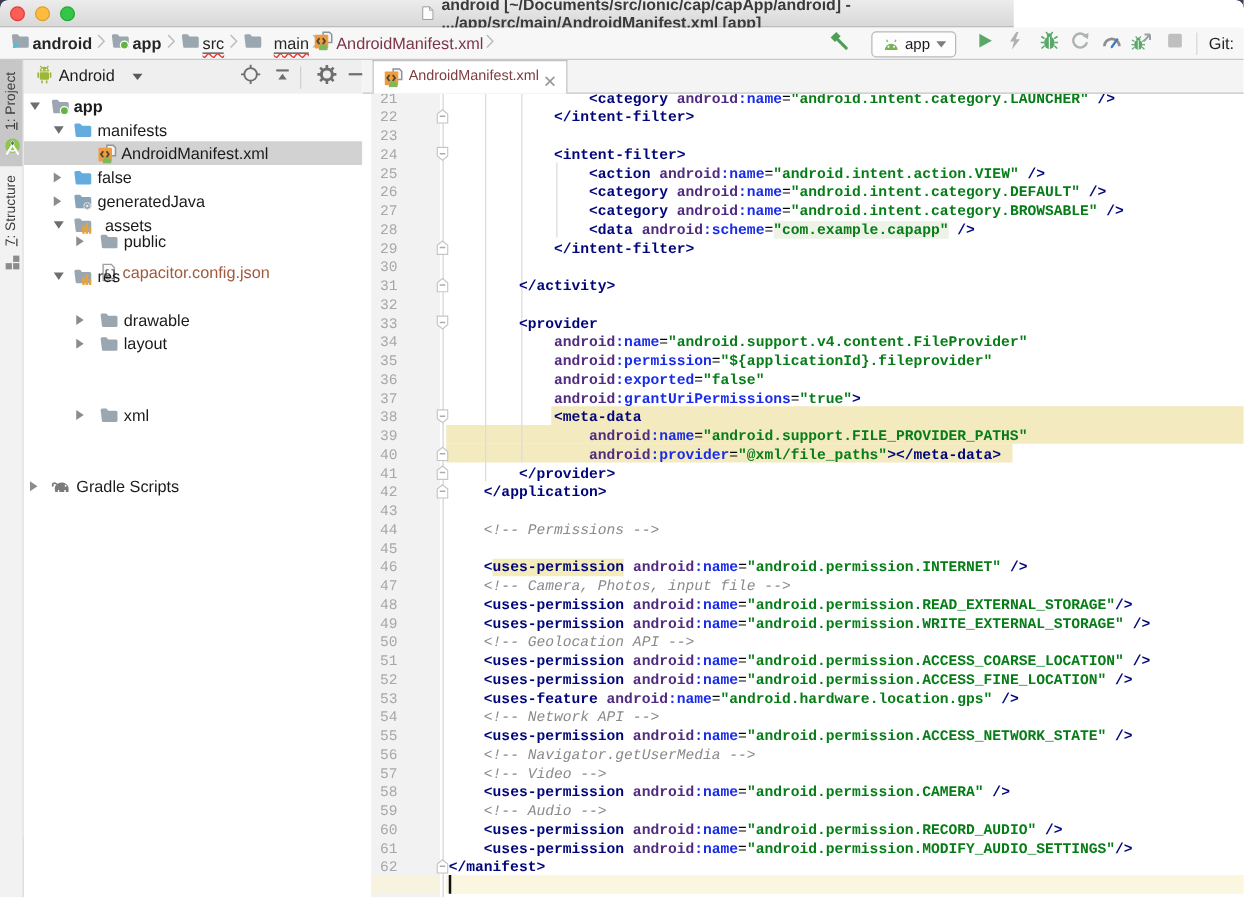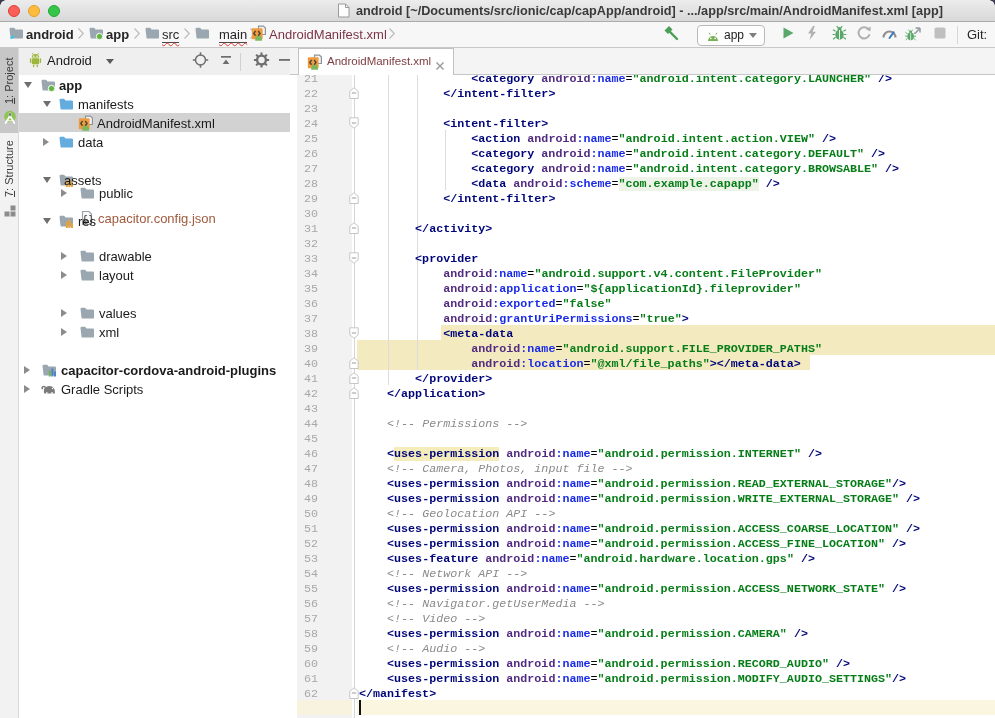--- a/index.html
+++ b/index.html
@@ -1,20 +1,20 @@
 <!DOCTYPE html>
 <html><head><meta charset="utf-8">
 <style>
 * { margin:0; padding:0; box-sizing:border-box; }
 html,body { width:995px; height:718px; overflow:hidden; }
 body { font-family:"Liberation Sans",sans-serif; position:relative; background:#fff; }
 .abs { position:absolute; }
 
 
-#titlebar { position:absolute; left:0; top:0; width:995px; height:22px;
+#titlebar { position:absolute; left:0; top:0; width:811px; height:22px;
   background:linear-gradient(#ECECEC,#D8D8D8); border-bottom:1px solid #ABABAB;padding-left:18px; }
 .corner { position:absolute; top:0; width:6px; height:6px; z-index:10; }
 #cornL { left:0; background:radial-gradient(circle at 6px 6px, transparent 0 5.5px, #3E3A52 6px); }
 #cornR { right:0; background:radial-gradient(circle at 0 6px, transparent 0 5.5px, #3E3A52 6px); }
 .light { position:absolute; top:5px; width:12px; height:12px; border-radius:50%; }
 #title { position:absolute; left:337px; top:0; height:21px; display:flex; align-items:center;
   font-size:12.7px; font-weight:bold; color:#3A3A3A; }
 #title svg { margin-right:6px; }
 
 
@@ -312,38 +312,59 @@
 <div class="trow" style="top:57px">
       <div class="titem" style="left:24px">
         <span class="arr-closed"></span>
       </div>
       <div class="titem" style="left:39px">
         <svg width="16" height="16" viewBox="0 0 16 16">
           <path d="M1.5 4 q0-1.2 1.2-1.2 h3.4 l1.5 1.8 h6.2 q1.2 0 1.2 1.2 v6.6 q0 1.2 -1.2 1.2 h-10.1 q-1.2 0 -1.2-1.2 z" fill="#64ACDE"></path>
         </svg>
       </div>
       <div class="titem" style="left:59px">
-        <span>data</span>
+        <span>false</span>
+      </div>
+    </div>
+<div class="trow" style="top:76px">
+      <div class="titem" style="left:24px">
+        <span class="arr-closed"></span>
+      </div>
+      <div class="titem" style="left:39px">
+        <svg width="16" height="16" viewBox="0 0 16 16">
+          <path d="M1.5 4 q0-1.2 1.2-1.2 h3.4 l1.5 1.8 h6.2 q1.2 0 1.2 1.2 v6.6 q0 1.2 -1.2 1.2 h-10.1 q-1.2 0 -1.2-1.2 z" fill="#87A3B8"></path>
+          <circle cx="11.8" cy="11.8" r="3" fill="#E8EAEC"></circle>
+          <g stroke="#8B959E" stroke-width="1">
+            <line x1="11.8" y1="9.2" x2="11.8" y2="14.4"></line>
+            <line x1="9.2" y1="11.8" x2="14.4" y2="11.8"></line>
+            <line x1="10" y1="10" x2="13.6" y2="13.6"></line>
+            <line x1="13.6" y1="10" x2="10" y2="13.6"></line>
+          </g>
+          <circle cx="11.8" cy="11.8" r="1" fill="#E8EAEC"></circle>
+        </svg>
+      </div>
+      <div class="titem" style="left:59px">
+        <span>generatedJava</span>
       </div>
     </div>
 <div class="trow" style="top:95px">
       <div class="titem" style="left:24px">
         <span class="arr-open"></span>
       </div>
       <div class="titem" style="left:39px">
         <svg width="16" height="16" viewBox="0 0 16 16">
           <path d="M1.5 4 q0-1.2 1.2-1.2 h3.4 l1.5 1.8 h6.2 q1.2 0 1.2 1.2 v6.6 q0 1.2 -1.2 1.2 h-10.1 q-1.2 0 -1.2-1.2 z" fill="#9AA7B0"></path>
           <g>
             <rect x="7.8" y="8.5" width="2" height="6.5" fill="#E8A33D"></rect>
             <rect x="10.4" y="6.5" width="2" height="8.5" fill="#E8A33D"></rect>
             <rect x="13" y="10" width="2" height="5" fill="#E8A33D"></rect>
           </g>
         </svg>
       </div>
-      <div class="titem" style="left:45px">
+      <div class="titem" style="left:65px">
         <span>assets</span>
       </div>
     </div>
 <div class="trow" style="top:108px">
       <div class="titem" style="left:42px">
         <span class="arr-closed"></span>
       </div>
       <div class="titem" style="left:60px">
         <svg width="16" height="16" viewBox="0 0 16 16">
           <path d="M1.5 4 q0-1.2 1.2-1.2 h3.4 l1.5 1.8 h6.2 q1.2 0 1.2 1.2 v6.6 q0 1.2 -1.2 1.2 h-10.1 q-1.2 0 -1.2-1.2 z" fill="#9AA7B0"></path>
@@ -404,60 +425,31 @@
       </div>
       <div class="titem" style="left:60px">
         <svg width="16" height="16" viewBox="0 0 16 16">
           <path d="M1.5 4 q0-1.2 1.2-1.2 h3.4 l1.5 1.8 h6.2 q1.2 0 1.2 1.2 v6.6 q0 1.2 -1.2 1.2 h-10.1 q-1.2 0 -1.2-1.2 z" fill="#9AA7B0"></path>
         </svg>
       </div>
       <div class="titem" style="left:80px">
         <span>drawable</span>
       </div>
     </div>
-<div class="trow" style="top:228px">
-      <div class="titem" style="left:42px">
-        <span class="arr-closed"></span>
-      </div>
-      <div class="titem" style="left:60px">
-        <svg width="16" height="16" viewBox="0 0 16 16">
-          <path d="M1.5 4 q0-1.2 1.2-1.2 h3.4 l1.5 1.8 h6.2 q1.2 0 1.2 1.2 v6.6 q0 1.2 -1.2 1.2 h-10.1 q-1.2 0 -1.2-1.2 z" fill="#9AA7B0"></path>
-        </svg>
-      </div>
-      <div class="titem" style="left:80px">
-        <span>values</span>
-      </div>
-    </div>
 <div class="trow" style="top:247px">
       <div class="titem" style="left:42px">
         <span class="arr-closed"></span>
       </div>
       <div class="titem" style="left:60px">
         <svg width="16" height="16" viewBox="0 0 16 16">
           <path d="M1.5 4 q0-1.2 1.2-1.2 h3.4 l1.5 1.8 h6.2 q1.2 0 1.2 1.2 v6.6 q0 1.2 -1.2 1.2 h-10.1 q-1.2 0 -1.2-1.2 z" fill="#9AA7B0"></path>
         </svg>
       </div>
       <div class="titem" style="left:80px">
         <span>xml</span>
-      </div>
-    </div>
-<div class="trow" style="top:285px">
-      <div class="titem" style="left:5px">
-        <span class="arr-closed"></span>
-      </div>
-      <div class="titem" style="left:22px">
-        <svg width="16" height="16" viewBox="0 0 16 16">
-          <path d="M1.5 4 q0-1.2 1.2-1.2 h3.4 l1.5 1.8 h6.2 q1.2 0 1.2 1.2 v6.6 q0 1.2 -1.2 1.2 h-10.1 q-1.2 0 -1.2-1.2 z" fill="#9AA7B0"></path>
-          <rect x="7.8" y="8.5" width="2" height="6" fill="#77B255"></rect>
-          <rect x="10.4" y="6.5" width="2" height="8" fill="#4A86C8"></rect>
-          <rect x="13" y="9.5" width="2" height="5" fill="#4A86C8"></rect>
-        </svg>
-      </div>
-      <div class="titem" style="left:42px">
-        <span style="font-weight:bold">capacitor-cordova-android-plugins</span>
       </div>
     </div>
 <div class="trow" style="top:304px">
       <div class="titem" style="left:5px">
         <span class="arr-closed"></span>
       </div>
       <div class="titem" style="left:22px">
         <svg width="17" height="16" viewBox="0 0 17 16">
           <path d="M3.2 12.5 q-1.5-5 2.2-6.8 q3.4-1.6 6.2 0.2 q2.4 1.5 2.3 4.5 l-0.1 2.1 h-2.2 v-1.6 h-1.2 v1.6 h-4 v-1.6 h-1.1 v1.6 z" fill="#7B7B7B"></path>
           <path d="M4.6 6.5 q-1.8-1.7-3.1-0.6 q-1 0.9 0.2 2.2" fill="none" stroke="#7B7B7B" stroke-width="1.4"></path>
@@ -572,26 +564,26 @@
                 <span class="t">&lt;action</span> <span class="p">android</span><span class="a">:name</span>=<span class="v">"android.intent.action.VIEW"</span> <span class="t">/&gt;</span>
                 <span class="t">&lt;category</span> <span class="p">android</span><span class="a">:name</span>=<span class="v">"android.intent.category.DEFAULT"</span> <span class="t">/&gt;</span>
                 <span class="t">&lt;category</span> <span class="p">android</span><span class="a">:name</span>=<span class="v">"android.intent.category.BROWSABLE"</span> <span class="t">/&gt;</span>
                 <span class="t">&lt;data</span> <span class="p">android</span><span class="a">:scheme</span>=<span class="v vhl">"com.example.capapp"</span> <span class="t">/&gt;</span>
             <span class="t">&lt;/intent-filter&gt;</span>
 
         <span class="t">&lt;/activity&gt;</span>
 
         <span class="t">&lt;provider</span>
             <span class="p">android</span><span class="a">:name</span>=<span class="v">"android.support.v4.content.FileProvider"</span>
-            <span class="p">android</span><span class="a">:application</span>=<span class="v">"${applicationId}.fileprovider"</span>
+            <span class="p">android</span><span class="a">:permission</span>=<span class="v">"${applicationId}.fileprovider"</span>
             <span class="p">android</span><span class="a">:exported</span>=<span class="v">"false"</span>
             <span class="p">android</span><span class="a">:grantUriPermissions</span>=<span class="v">"true"</span><span class="t">&gt;</span>
             <span class="t">&lt;meta-data</span>
                 <span class="p">android</span><span class="a">:name</span>=<span class="v">"android.support.FILE_PROVIDER_PATHS"</span>
-                <span class="p">android</span><span class="a">:location</span>=<span class="v">"@xml/file_paths"</span><span class="t">&gt;&lt;/meta-data&gt;</span>
+                <span class="p">android</span><span class="a">:provider</span>=<span class="v">"@xml/file_paths"</span><span class="t">&gt;&lt;/meta-data&gt;</span>
         <span class="t">&lt;/provider&gt;</span>
     <span class="t">&lt;/application&gt;</span>
 
     <span class="c">&lt;!-- Permissions --&gt;</span>
 
     <span class="t">&lt;</span><span class="t tagbg">uses-permission</span> <span class="p">android</span><span class="a">:name</span>=<span class="v">"android.permission.INTERNET"</span> <span class="t">/&gt;</span>
     <span class="c">&lt;!-- Camera, Photos, input file --&gt;</span>
     <span class="t">&lt;uses-permission</span> <span class="p">android</span><span class="a">:name</span>=<span class="v">"android.permission.READ_EXTERNAL_STORAGE"</span><span class="t">/&gt;</span>
     <span class="t">&lt;uses-permission</span> <span class="p">android</span><span class="a">:name</span>=<span class="v">"android.permission.WRITE_EXTERNAL_STORAGE"</span> <span class="t">/&gt;</span>
     <span class="c">&lt;!-- Geolocation API --&gt;</span>

